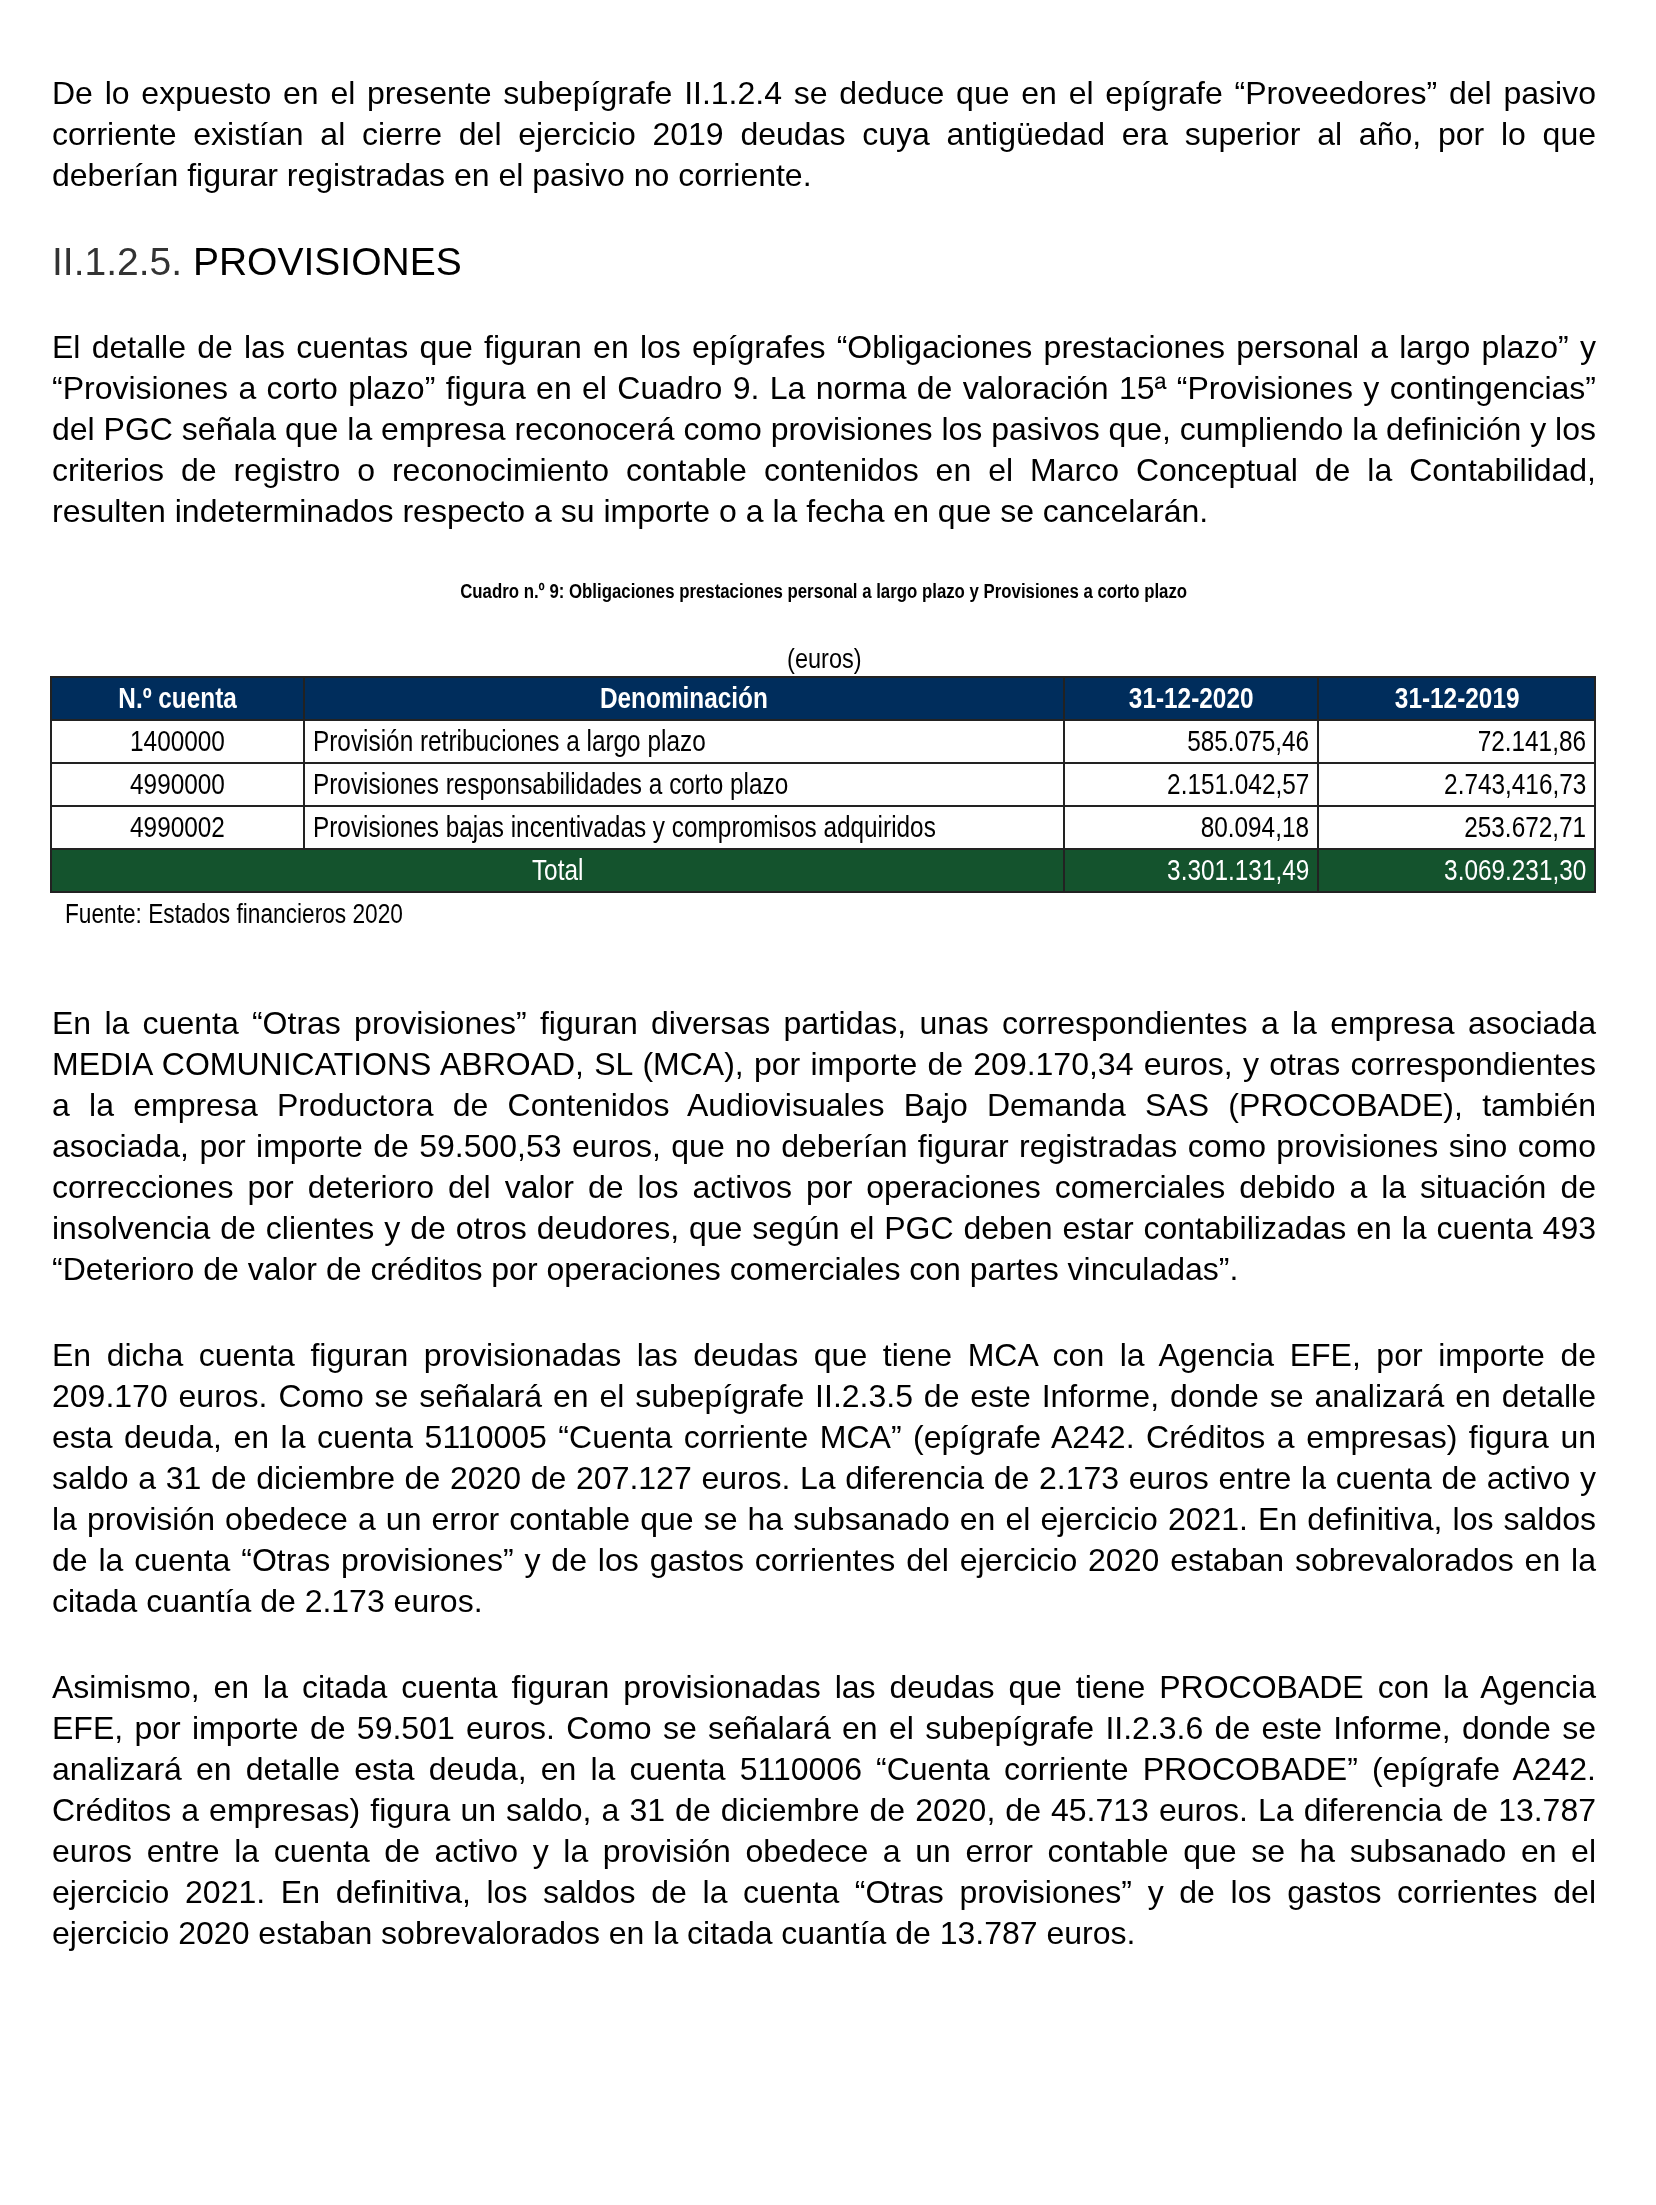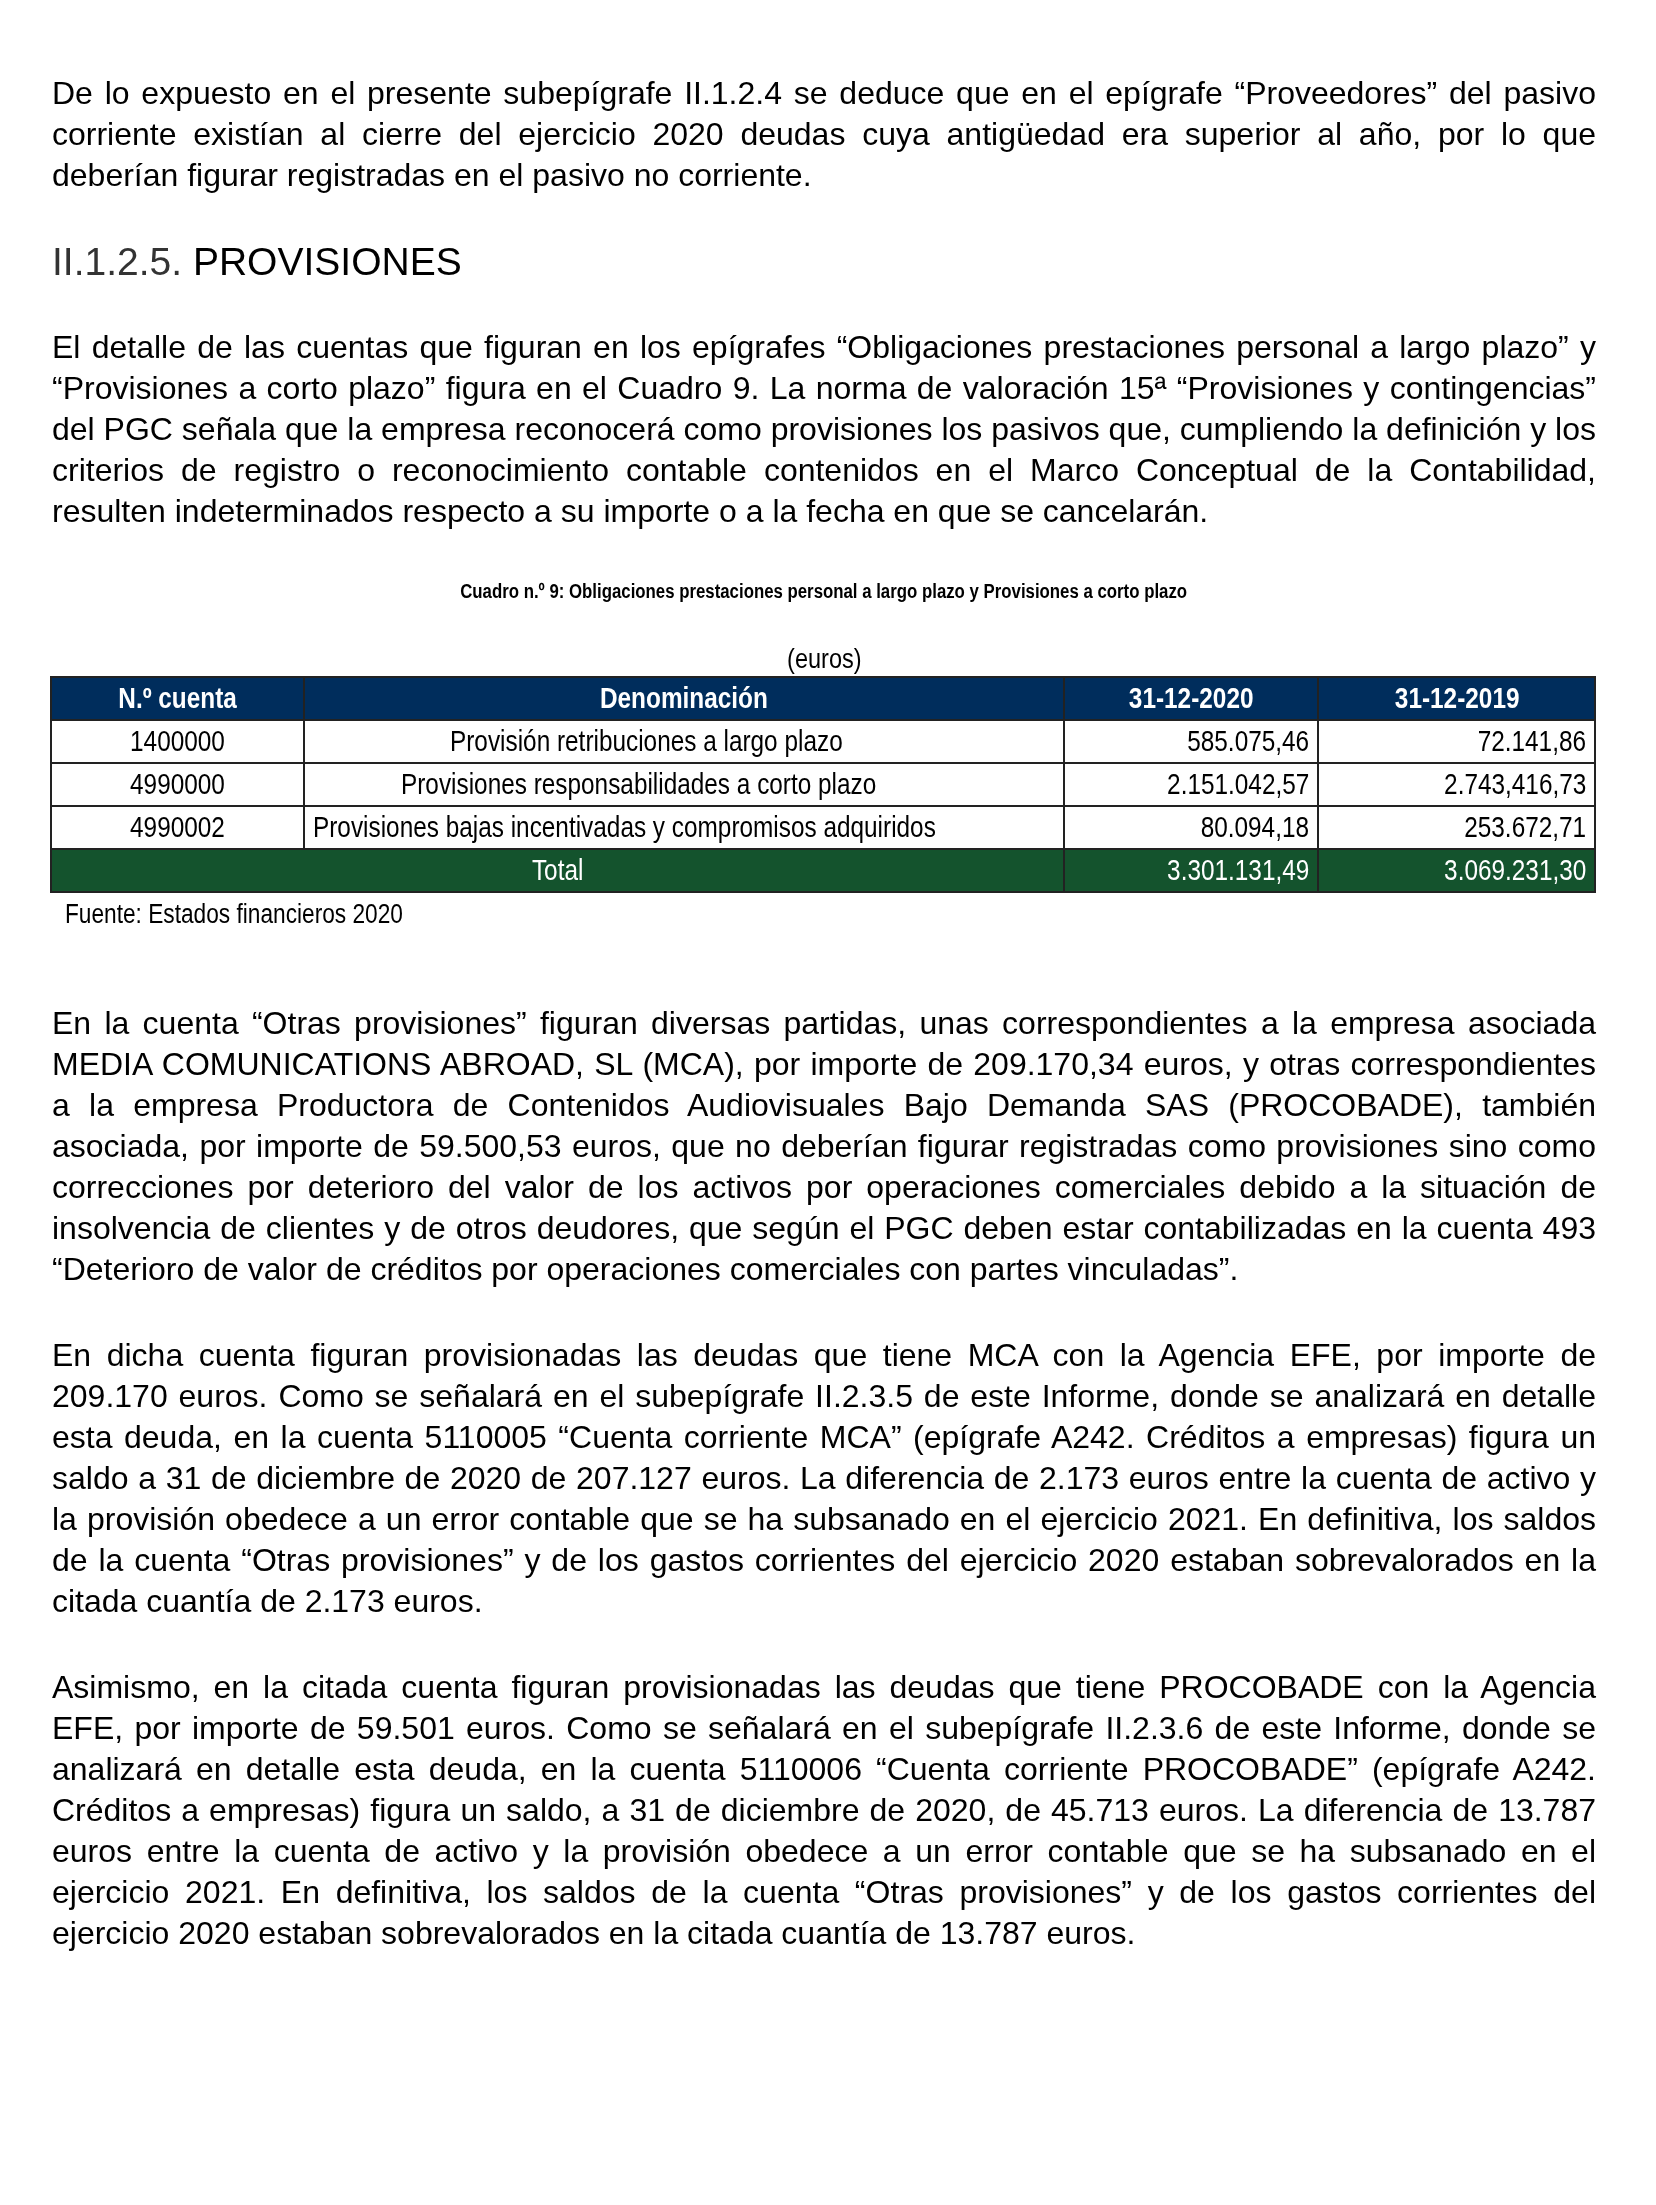--- a/index.html
+++ b/index.html
@@ -77,37 +77,37 @@
   table.data tfoot td {
     background: #14532d;
     color: #ffffff;
     font-weight: normal;
   }
   table.data col.c1 { width: 264px; }
   table.data col.c2 { width: 732px; }
   table.data col.c3 { width: 262px; }
   table.data col.c4 { width: 288px; }
   td.center { text-align: center; }
-  td.left { text-align: center; }
+  td.left { text-align: left; }
   td.right { text-align: right; }
   .source {
     margin: 4.8px 0 0 12.7px;
     font-size: 27px;
     line-height: 32px;
   }
   #p3 { margin-top: 73px; }
   #p4 { margin-top: 45px; }
   #p5 { margin-top: 45px; }
 </style>
 </head>
 <body>
 
 <div class="page">
 
-  <p class="body" id="p1">De lo expuesto en el presente subepígrafe II.1.2.4 se deduce que en el epígrafe “Proveedores” del pasivo corriente existían al cierre del ejercicio 2020 deudas cuya antigüedad era superior al año, por lo que deberían figurar registradas en el pasivo no corriente.</p>
+  <p class="body" id="p1">De lo expuesto en el presente subepígrafe II.1.2.4 se deduce que en el epígrafe “Proveedores” del pasivo corriente existían al cierre del ejercicio 2019 deudas cuya antigüedad era superior al año, por lo que deberían figurar registradas en el pasivo no corriente.</p>
 
   <div class="section-heading">
     <span class="num">II.1.2.5.</span>
     <span>PROVISIONES</span>
   </div>
 
   <p class="body" id="p2">El detalle de las cuentas que figuran en los epígrafes “Obligaciones prestaciones personal a largo plazo” y “Provisiones a corto plazo” figura en el Cuadro 9. La norma de valoración 15ª “Provisiones y contingencias” del PGC señala que la empresa reconocerá como provisiones los pasivos que, cumpliendo la definición y los criterios de registro o reconocimiento contable contenidos en el Marco Conceptual de la Contabilidad, resulten indeterminados respecto a su importe o a la fecha en que se cancelarán.</p>
 
   <div class="caption">
     <span class="condensed">Cuadro n.º 9: Obligaciones prestaciones personal a largo plazo y Provisiones a corto plazo</span>

